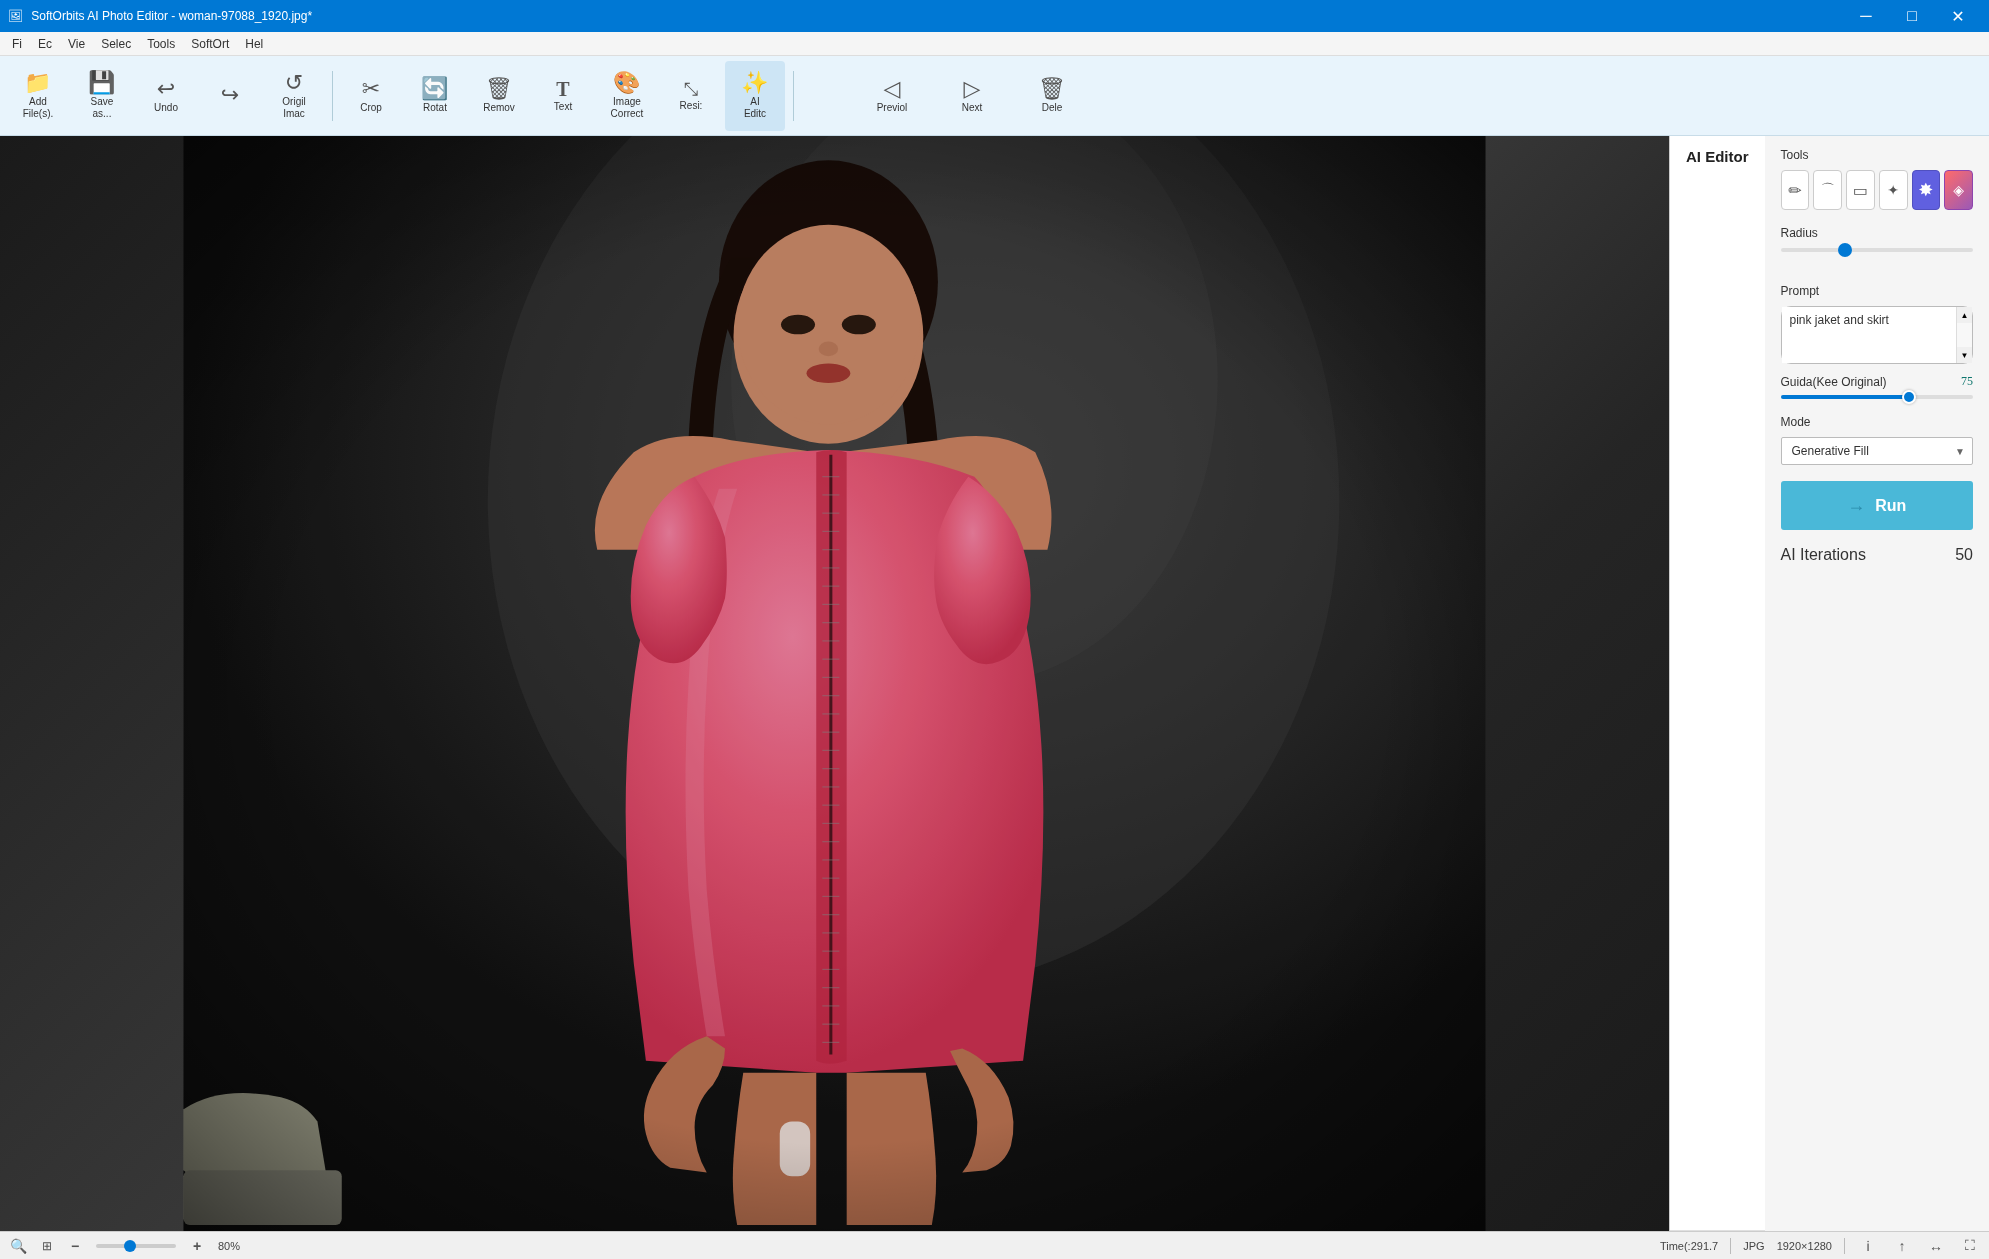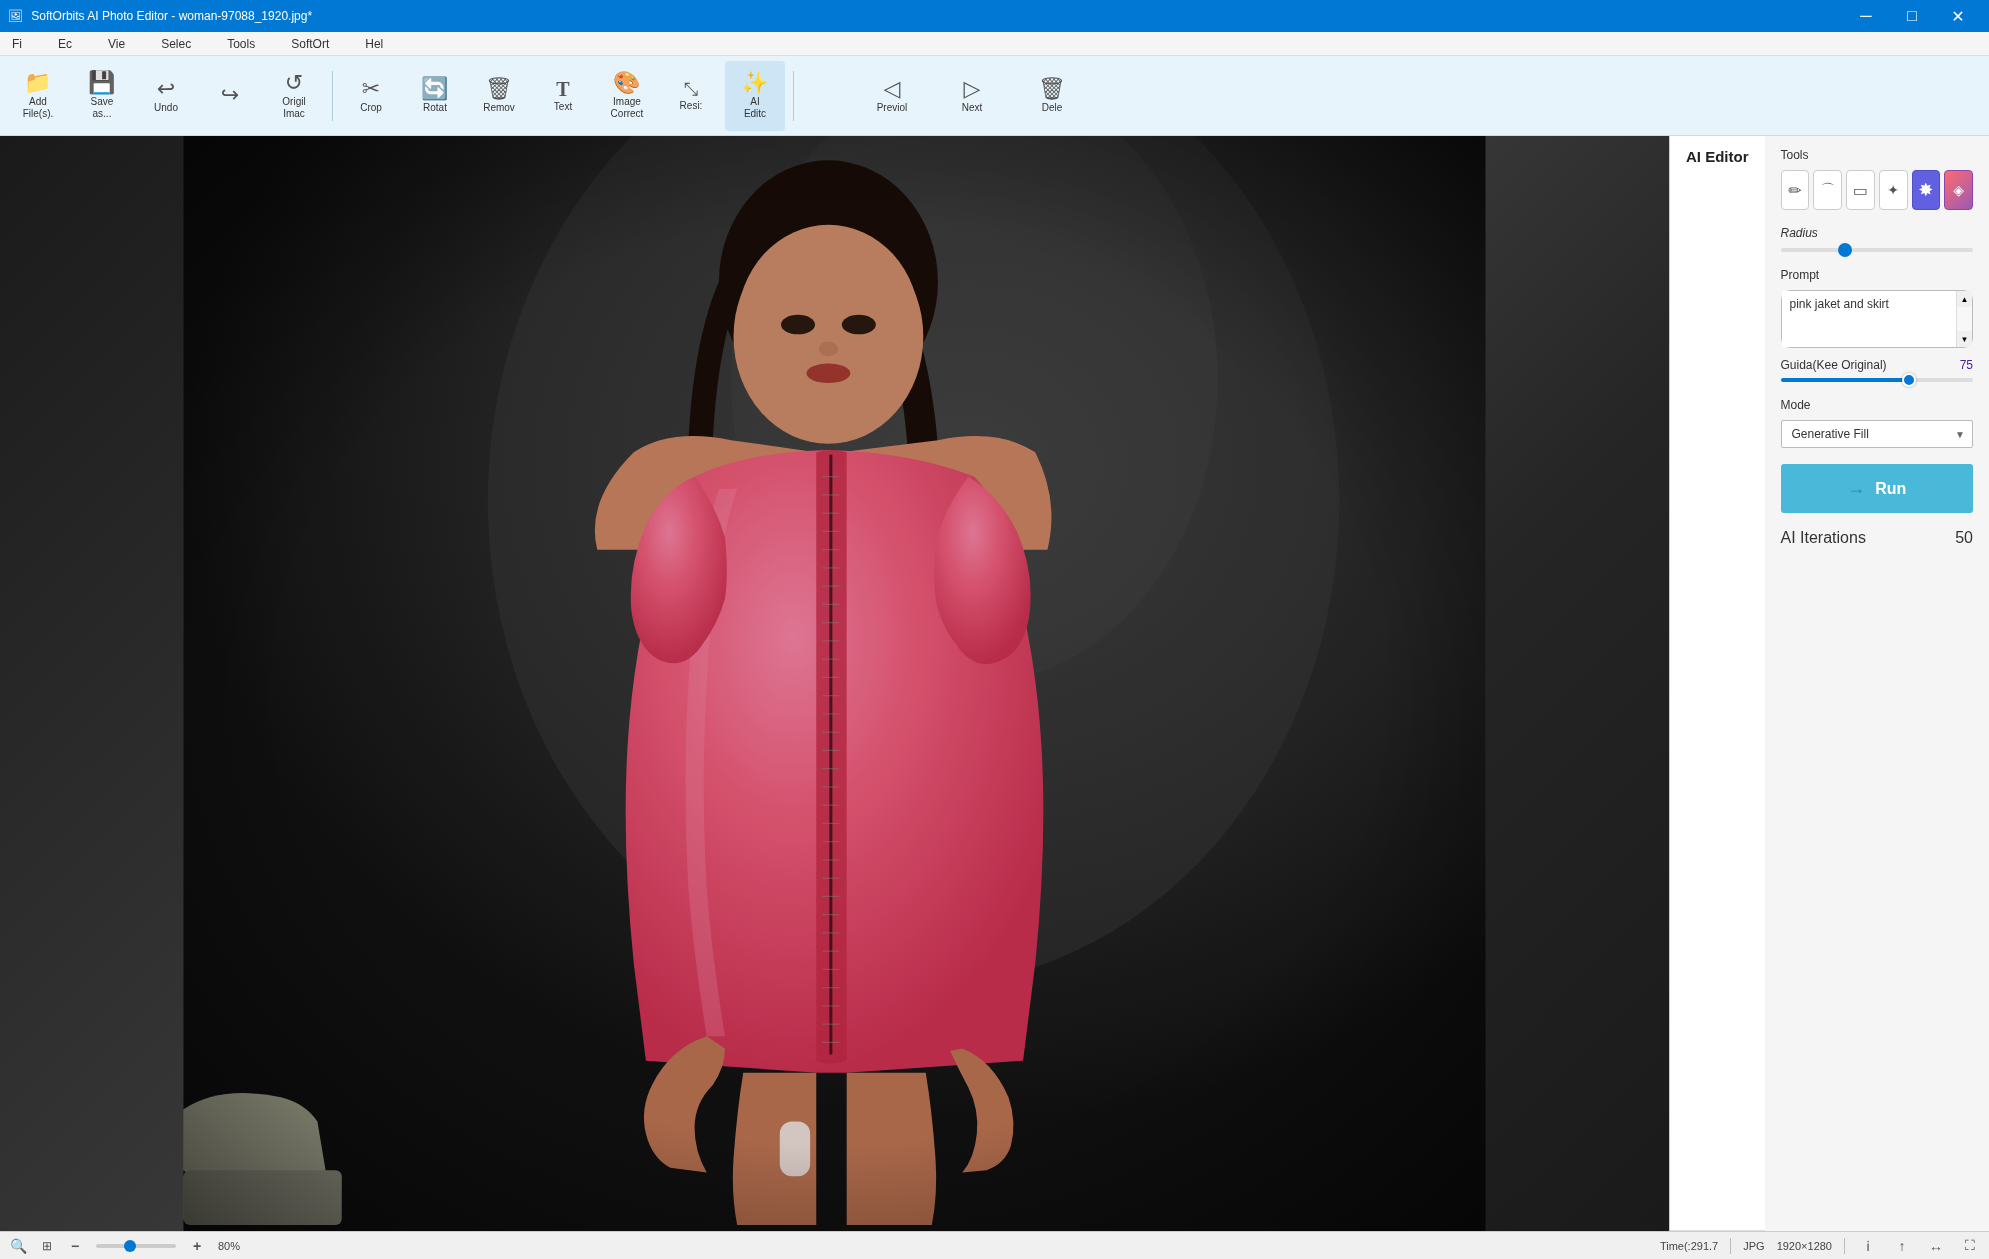--- a/index.html
+++ b/index.html
@@ -24,21 +24,21 @@
     }
 
     
     #menubar {
       background: #f5f5f5;
       height: 24px;
       display: flex;
       align-items: center;
       padding: 0 4px;
       border-bottom: 1px solid #ddd;
-      gap: 20px;
+      gap: 0;
     }
     .menu-item {
       padding: 2px 8px;
       cursor: pointer;
       font-size: 12px;
       color: #333;
     }
 
     
     #toolbar {
@@ -151,21 +151,21 @@
       justify-content: center;
       cursor: pointer;
       font-size: 16px;
       color: #555;
     }
     .ai-tool-btn.active { background: #0078d4; color: white; border-color: #0078d4; }
     .ai-tool-btn.special { background: #6060e0; color: white; border-color: #5050c0; }
     .ai-tool-btn.gradient { background: linear-gradient(135deg, #ff6b6b, #9b59b6); color: white; border-color: #8e44ad; }
 
     
-    .radius-section { margin-bottom: 16px; font-style: italic; }
+    .radius-section { margin-bottom: 32px; }
     .radius-slider-row {
       display: flex;
       align-items: center;
       gap: 8px;
     }
     .slider-container {
       flex: 1;
       height: 4px;
       background: #ddd;
       border-radius: 2px;
@@ -217,21 +217,21 @@
 
     
     .guidance-section { margin-bottom: 16px; }
     .guidance-row {
       display: flex;
       align-items: center;
       justify-content: space-between;
       margin-bottom: 6px;
     }
     .guidance-label { font-size: 12px; color: #333; }
-    .guidance-value { font-size: 12px; color: #4c1d95; font-weight: 500; }
+    .guidance-value { font-size: 12px; color: #0f766e; font-weight: 500; font-family: Liberation Serif, serif; }
     .guidance-slider {
       width: 100%;
       height: 4px;
       background: #ddd;
       border-radius: 2px;
       position: relative;
     }
     .guidance-fill {
       height: 100%;
       background: #0078d4;

